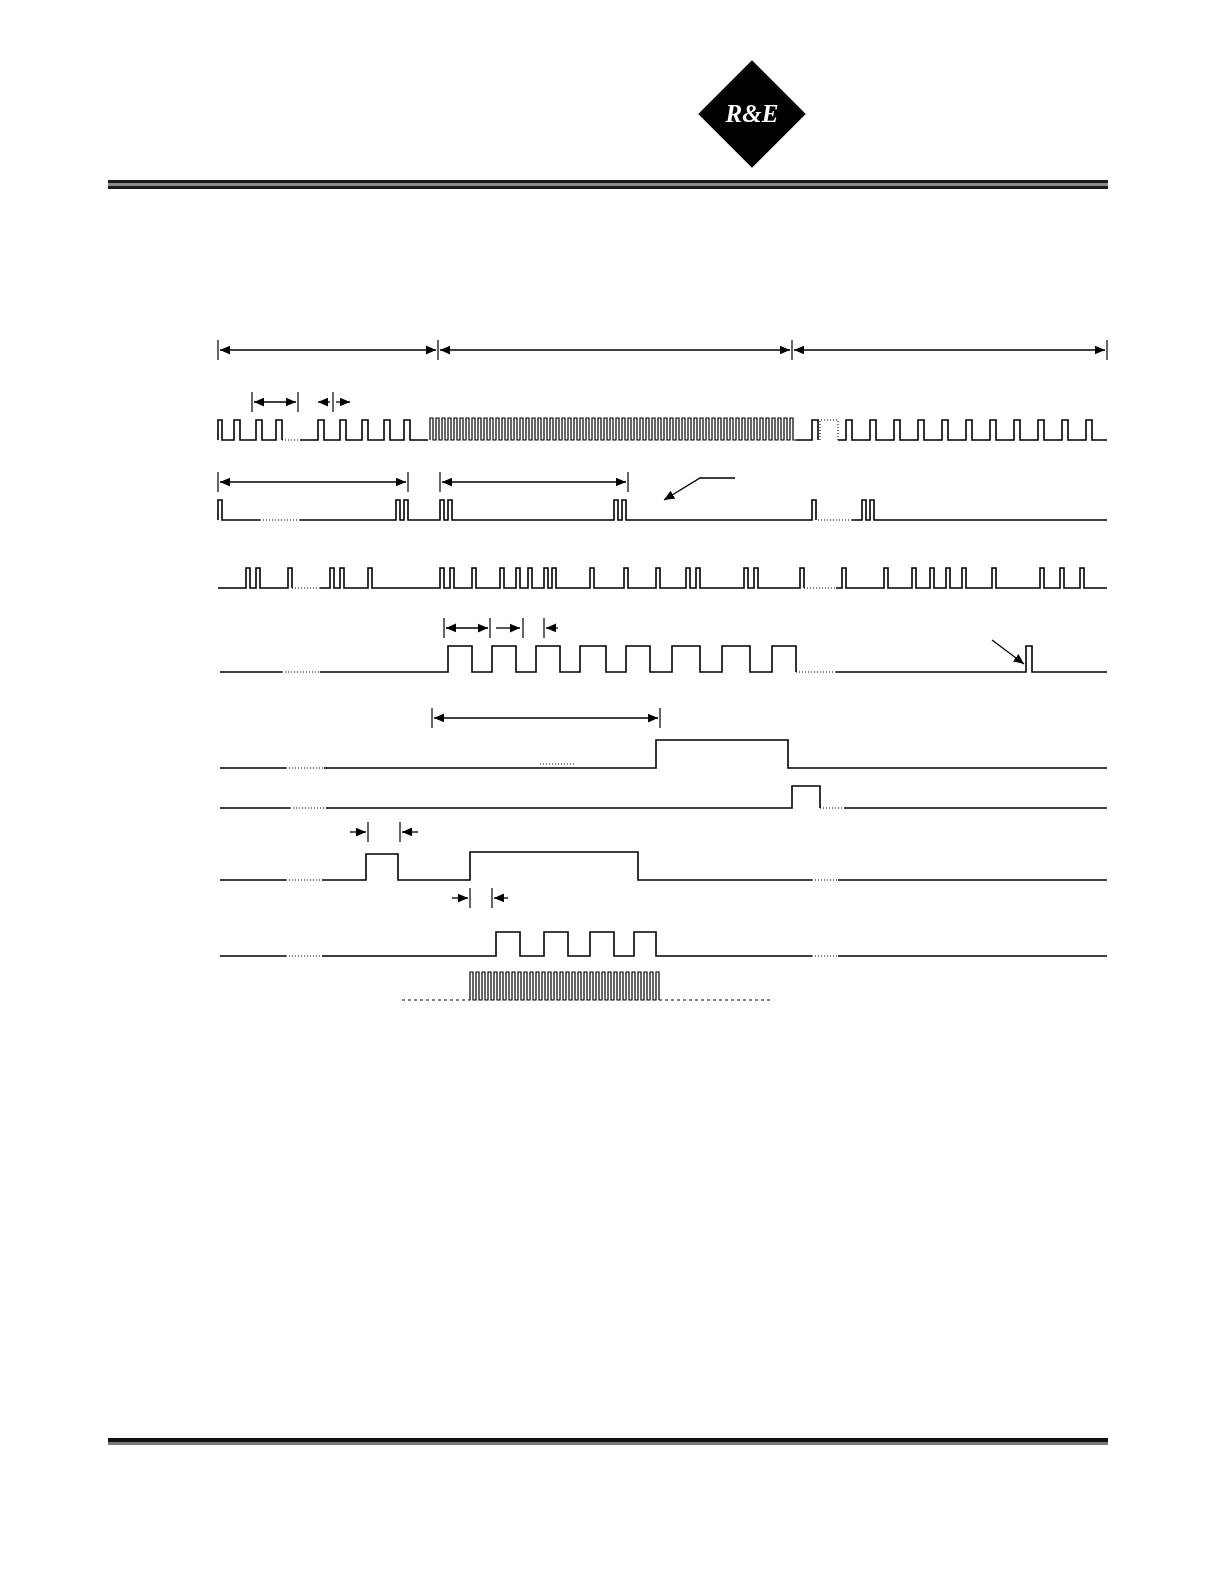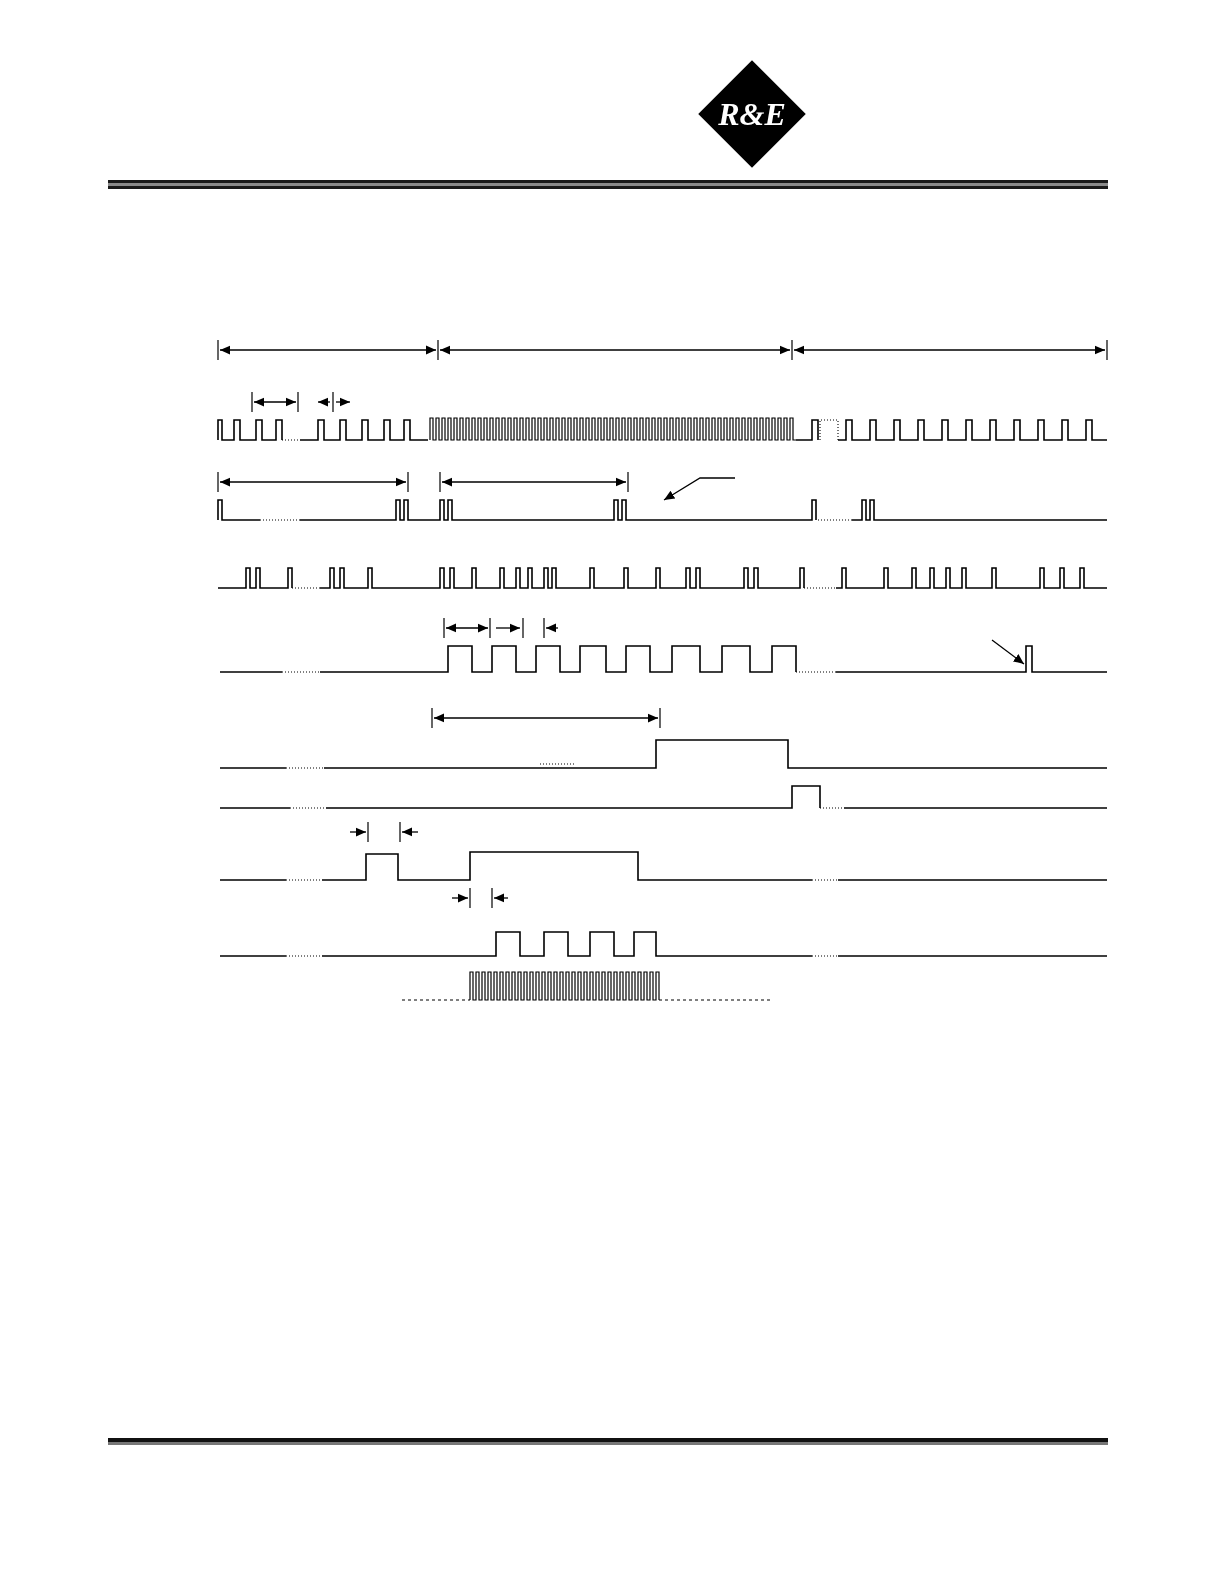--- a/index.html
+++ b/index.html
@@ -42,21 +42,21 @@
     top: 0;
     width: 104px;
     height: 104px;
     display: flex;
     align-items: center;
     justify-content: center;
     color: #ffffff;
     font-family: "Liberation Serif", serif;
     font-style: italic;
     font-weight: bold;
-    font-size: 32px;
+    font-size: 25px;
     letter-spacing: 0px;
   }
   
   .rule-top {
     position: absolute;
     left: 108px;
     top: 180px;
     width: 1000px;
     height: 9px;
     background: linear-gradient(to bottom, #1a1a1a 0px, #1a1a1a 3px, #8a8a8a 3px, #8a8a8a 6px, #1a1a1a 6px, #1a1a1a 9px);

